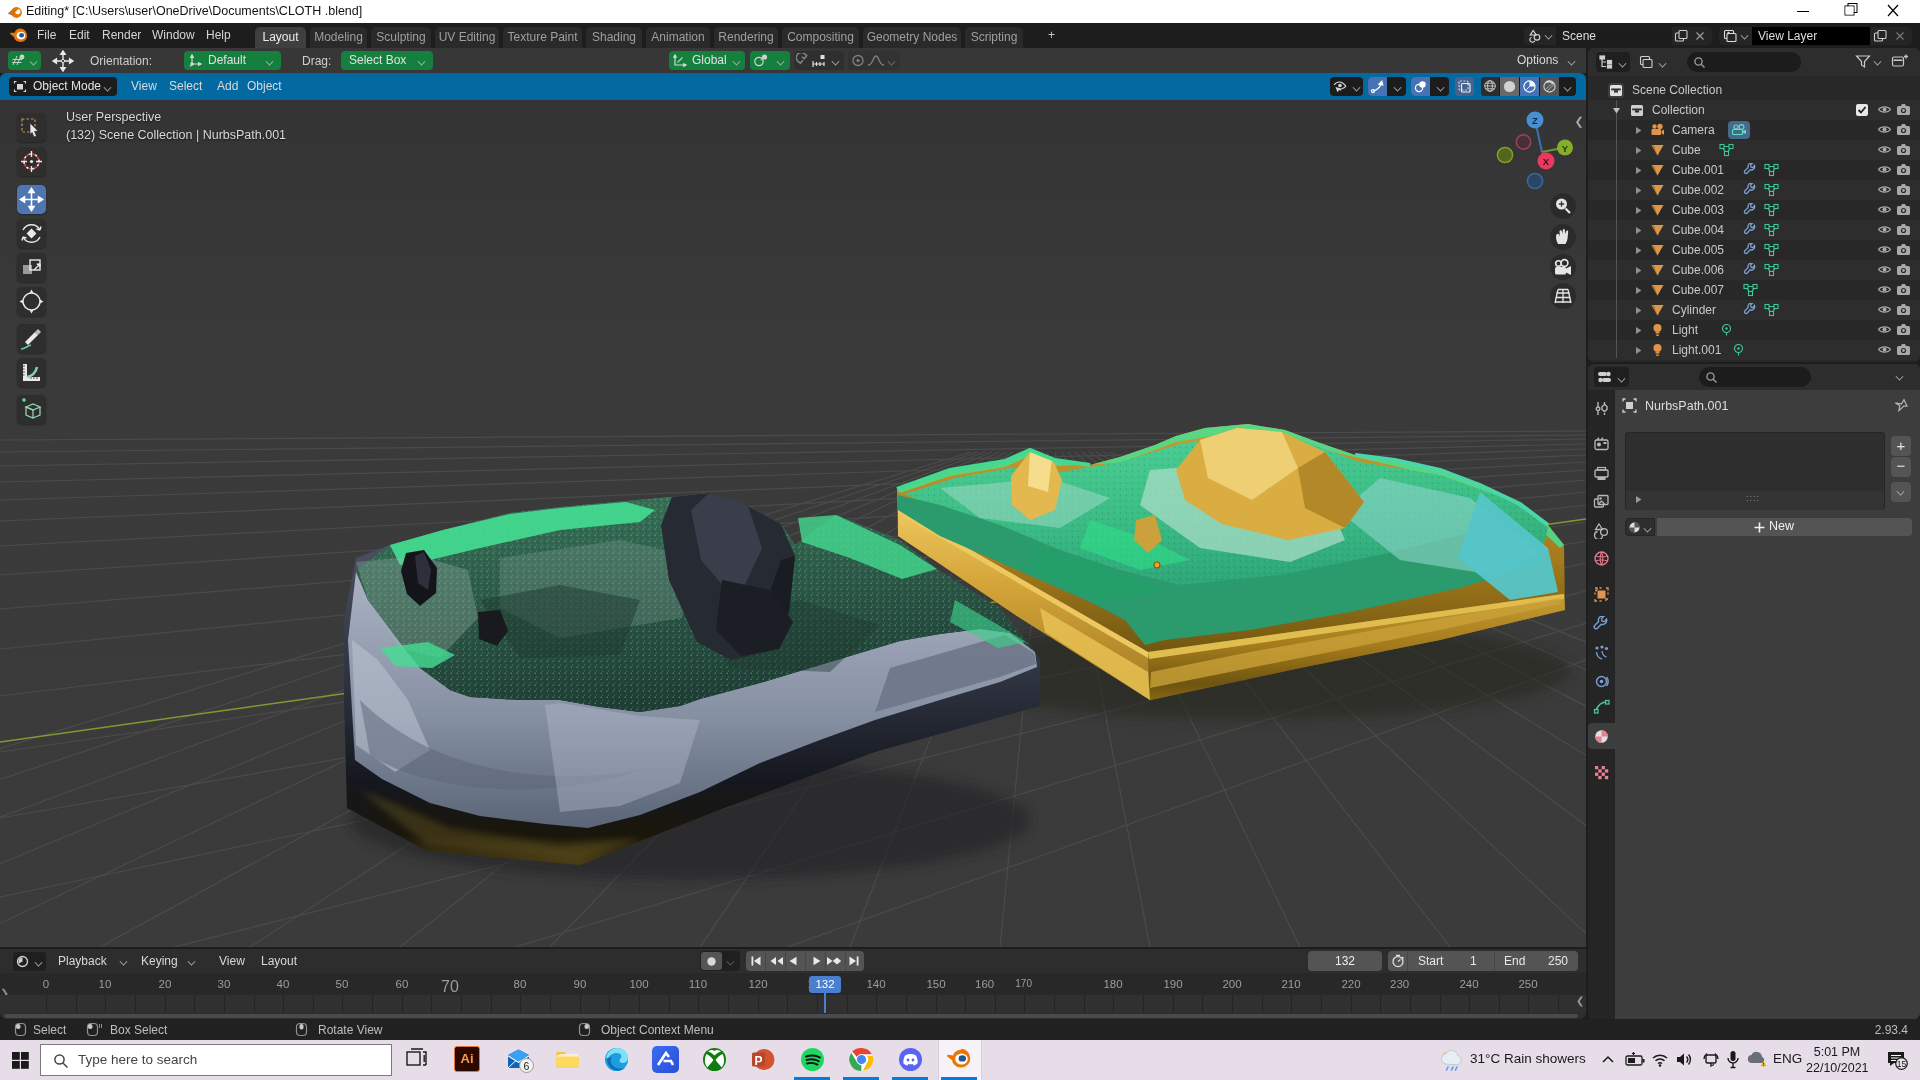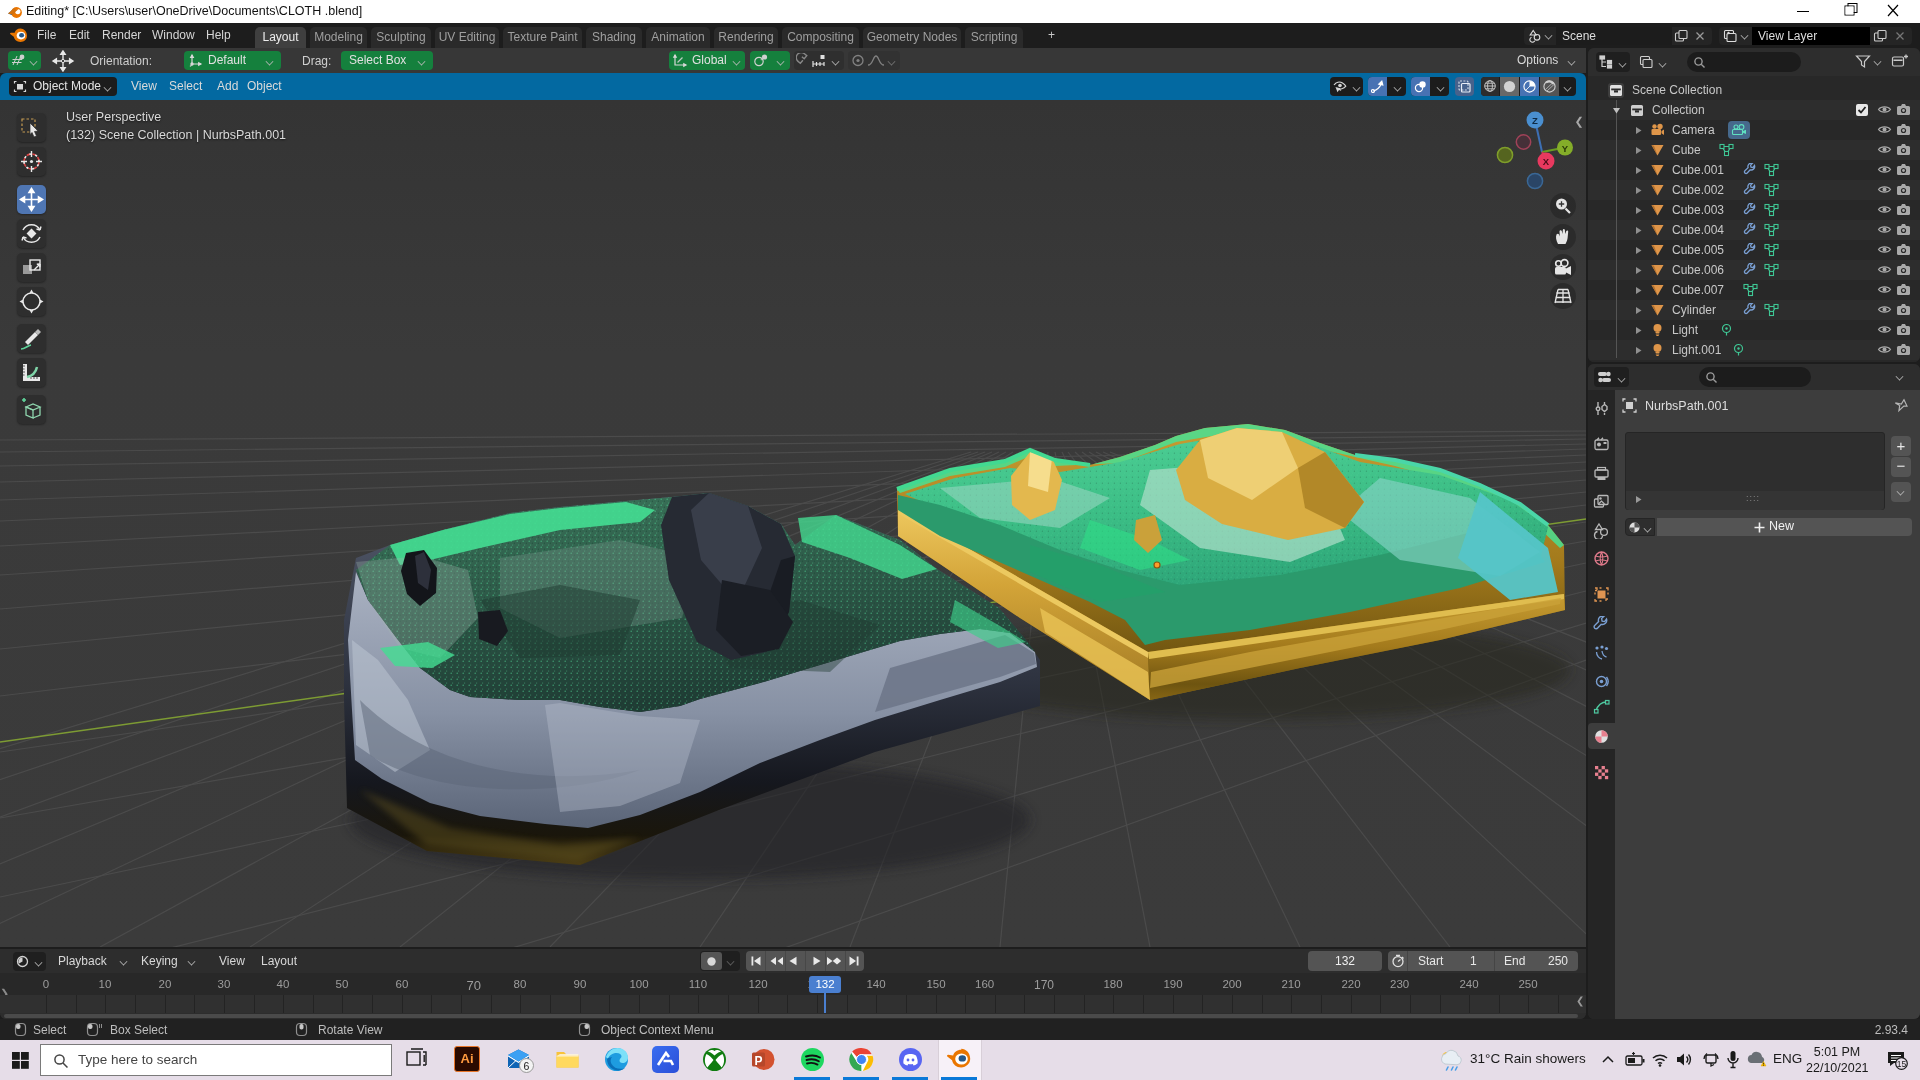--- a/index.html
+++ b/index.html
@@ -606,31 +606,31 @@
     </div>
   </div>
   <div class="abs" style="left:0;top:24px;width:1586px;height:22px;background:#282828">
     <div class="abs" style="left:26px;top:5px;width:40px;text-align:center;font-size:11.5px;color:#9d9d9d">0</div>
       <div class="abs" style="left:85px;top:5px;width:40px;text-align:center;font-size:11.5px;color:#9d9d9d">10</div>
       <div class="abs" style="left:145px;top:5px;width:40px;text-align:center;font-size:11.5px;color:#9d9d9d">20</div>
       <div class="abs" style="left:204px;top:5px;width:40px;text-align:center;font-size:11.5px;color:#9d9d9d">30</div>
       <div class="abs" style="left:263px;top:5px;width:40px;text-align:center;font-size:11.5px;color:#9d9d9d">40</div>
       <div class="abs" style="left:322px;top:5px;width:40px;text-align:center;font-size:11.5px;color:#9d9d9d">50</div>
       <div class="abs" style="left:382px;top:5px;width:40px;text-align:center;font-size:11.5px;color:#9d9d9d">60</div>
-      <div class="abs" style="left:441px;top:5px;width:40px;text-align:right;font-size:13px;color:#9d9d9d">70</div>
+      <div class="abs" style="left:441px;top:5px;width:40px;text-align:left;font-size:16px;color:#9d9d9d">70</div>
       <div class="abs" style="left:500px;top:5px;width:40px;text-align:center;font-size:11.5px;color:#9d9d9d">80</div>
       <div class="abs" style="left:560px;top:5px;width:40px;text-align:center;font-size:11.5px;color:#9d9d9d">90</div>
       <div class="abs" style="left:619px;top:5px;width:40px;text-align:center;font-size:11.5px;color:#9d9d9d">100</div>
       <div class="abs" style="left:678px;top:5px;width:40px;text-align:center;font-size:11.5px;color:#9d9d9d">110</div>
       <div class="abs" style="left:738px;top:5px;width:40px;text-align:center;font-size:11.5px;color:#9d9d9d">120</div>
       <div class="abs" style="left:797px;top:5px;width:40px;text-align:center;font-size:11.5px;color:#9d9d9d">130</div>
       <div class="abs" style="left:856px;top:5px;width:40px;text-align:center;font-size:11.5px;color:#9d9d9d">140</div>
       <div class="abs" style="left:916px;top:5px;width:40px;text-align:center;font-size:11.5px;color:#9d9d9d">150</div>
       <div class="abs" style="left:975px;top:5px;width:40px;font-size:11.5px;color:#9d9d9d">160</div>
-      <div class="abs" style="left:1034px;top:5px;width:40px;text-align:left;font-size:12px;color:#9d9d9d">170</div>
+      <div class="abs" style="left:992px;top:5px;width:40px;text-align:right;font-size:10px;color:#9d9d9d">170</div>
       <div class="abs" style="left:1093px;top:5px;width:40px;text-align:center;font-size:11.5px;color:#9d9d9d">180</div>
       <div class="abs" style="left:1153px;top:5px;width:40px;text-align:center;font-size:11.5px;color:#9d9d9d">190</div>
       <div class="abs" style="left:1212px;top:5px;width:40px;text-align:center;font-size:11.5px;color:#9d9d9d">200</div>
       <div class="abs" style="left:1271px;top:5px;width:40px;text-align:center;font-size:11.5px;color:#9d9d9d">210</div>
       <div class="abs" style="left:1331px;top:5px;width:40px;text-align:center;font-size:11.5px;color:#9d9d9d">220</div>
       <div class="abs" style="left:1390px;top:5px;width:40px;text-align:left;font-size:11.5px;color:#9d9d9d">230</div>
       <div class="abs" style="left:1449px;top:5px;width:40px;text-align:center;font-size:11.5px;color:#9d9d9d">240</div>
       <div class="abs" style="left:1508px;top:5px;width:40px;text-align:center;font-size:11.5px;color:#9d9d9d">250</div>
     <div class="abs" style="left:809px;top:3px;width:32px;height:17px;background:#4a7fd0;border-radius:3px;text-align:center;font-size:11.5px;color:#fff;line-height:17px">132</div>
     <div class="abs" style="left:0;top:14px;font-size:11px;color:#8a8a8a">❯</div>

